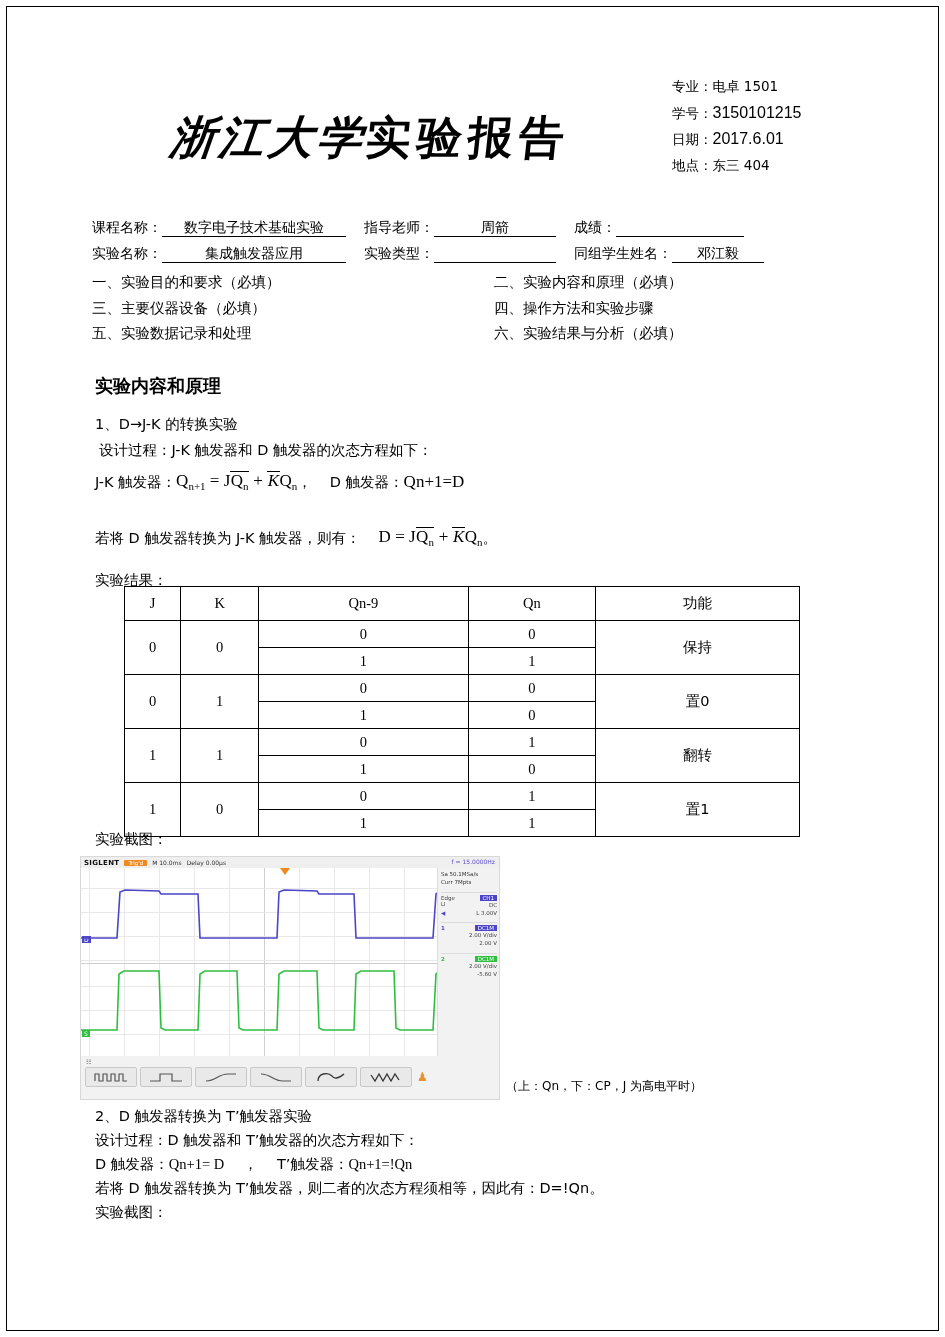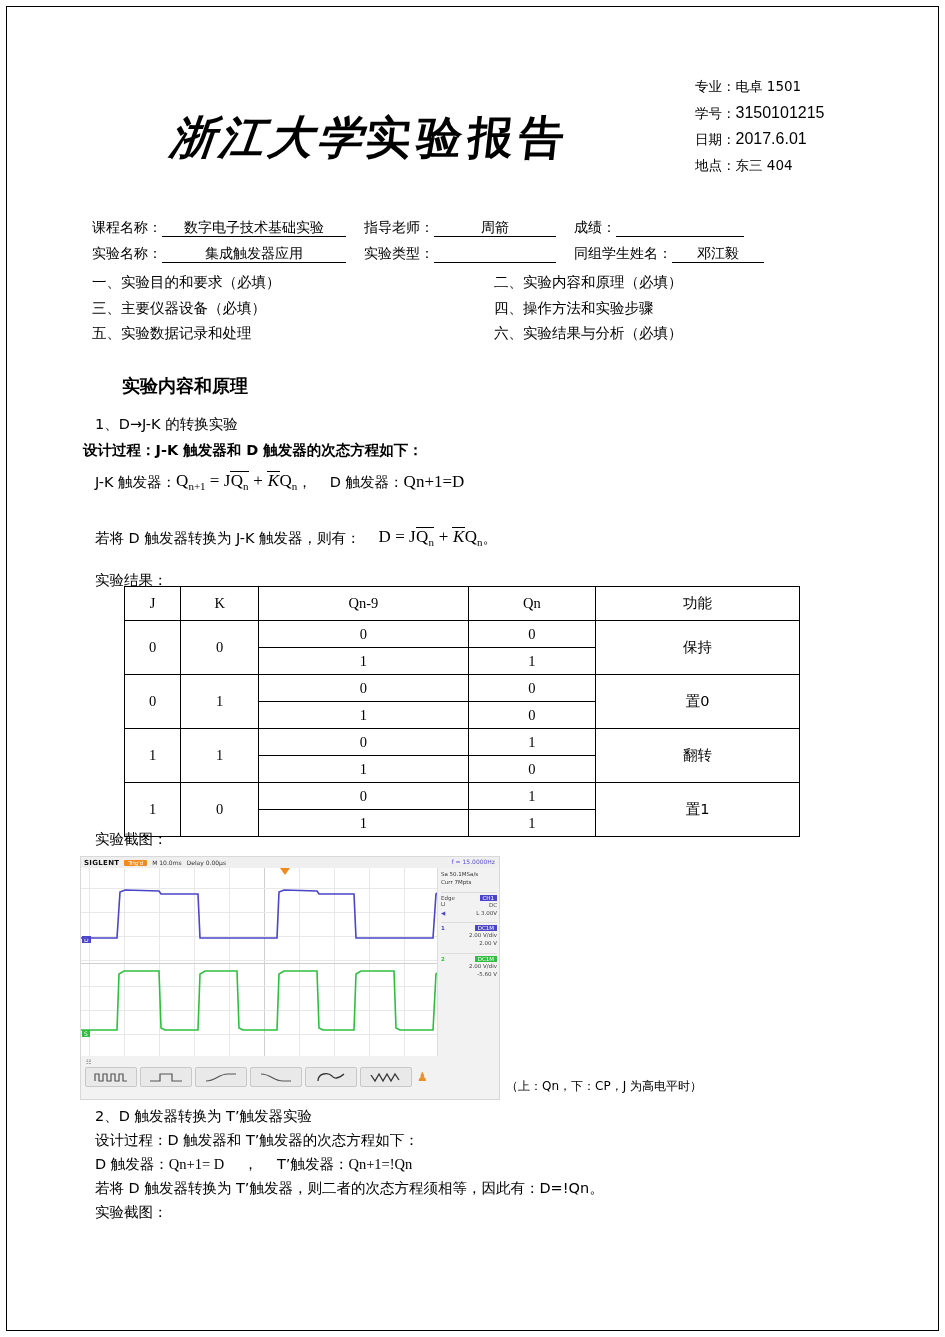--- a/index.html
+++ b/index.html
@@ -30,21 +30,21 @@
     font-size:45px; font-weight:700; letter-spacing:2px;
     white-space:nowrap;
     font-family:"Liberation Serif", serif;
     font-style:italic;
     transform:skewX(-6deg);
   }
   .uni-title .cal{ font-style:italic; letter-spacing:4px; }
   .uni-title .blk{ font-style:normal; letter-spacing:6px; font-weight:700; }
 
   .meta{ position:absolute; left:672px; top:14px; width:270px; }
-  .meta-row{ font-size:14.5px; line-height:25.5px; white-space:nowrap;margin-left:23px; }
+  .meta-row{ font-size:14.5px; line-height:25.5px; white-space:nowrap; }
   .meta-row .lbl{ font-family:"DejaVu Sans", sans-serif; font-size:13.5px; }
   .meta-row .val{ font-family:Liberation Sans, sans-serif; font-size:16px; }
   .meta-row .valcn{ font-family:"DejaVu Sans", sans-serif; font-size:13.5px; }
 
   
   .fields{ position:absolute; left:92px; top:214px; width:760px; }
   .field-line{ display:flex; align-items:center; font-size:14.5px; line-height:26px; white-space:nowrap; }
   .field-line .lbl{ font-family:"DejaVu Sans", sans-serif; font-size:14px; }
   .fill{
     border-bottom:1px solid #000; display:inline-block;
@@ -61,30 +61,29 @@
   .sections{ position:absolute; left:92px; top:270px; width:760px; }
   .sec-row{ display:flex; font-size:14.5px; line-height:25.5px; font-family:"DejaVu Sans", sans-serif;justify-content:flex-end; }
   .sec-col-l{ width:402px; }
   .sec-col-r{ width:358px; }
 
   
   .body-title{
     position:absolute; left:95px; top:374px;
     font-size:18px; font-weight:700;
     font-family:"DejaVu Sans", sans-serif;
-    margin-left:27px;
   }
   .p{
     font-size:14.5px; line-height:24px;
     font-family:"DejaVu Sans", sans-serif;
     white-space:nowrap;
   }
   .p .en{ font-family:"Liberation Serif", serif; font-size:14.5px; }
   .t1{ position:absolute; left:95px; top:412px; }
-  .t2{ position:absolute; left:83px; top:438px;font-weight:bold; }
+  .t2{ position:absolute; left:99px; top:438px; }
   .t3{ position:absolute; left:95px; top:470px; display:flex; align-items:center; }
   .t4{ position:absolute; left:95px; top:526px; display:flex; align-items:center; }
   .t5{ position:absolute; left:95px; top:568px; }
 
   
   .formula{ font-family:"Liberation Serif", serif; font-size:17px; white-space:nowrap; }
   .formula .sub{ font-size:11px; vertical-align:sub; }
   .ovl{ border-top:1.1px solid #000; padding:0 0.5px; display:inline-block; line-height:1.08; }
   .ital{ font-style:italic; }
 

